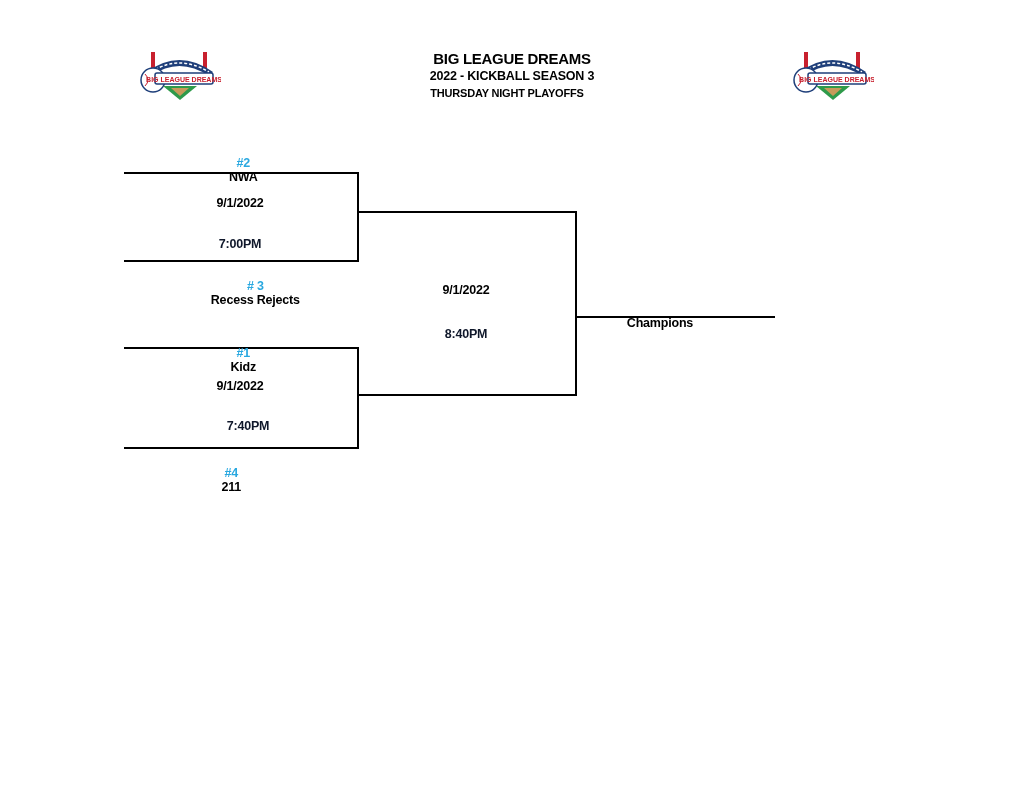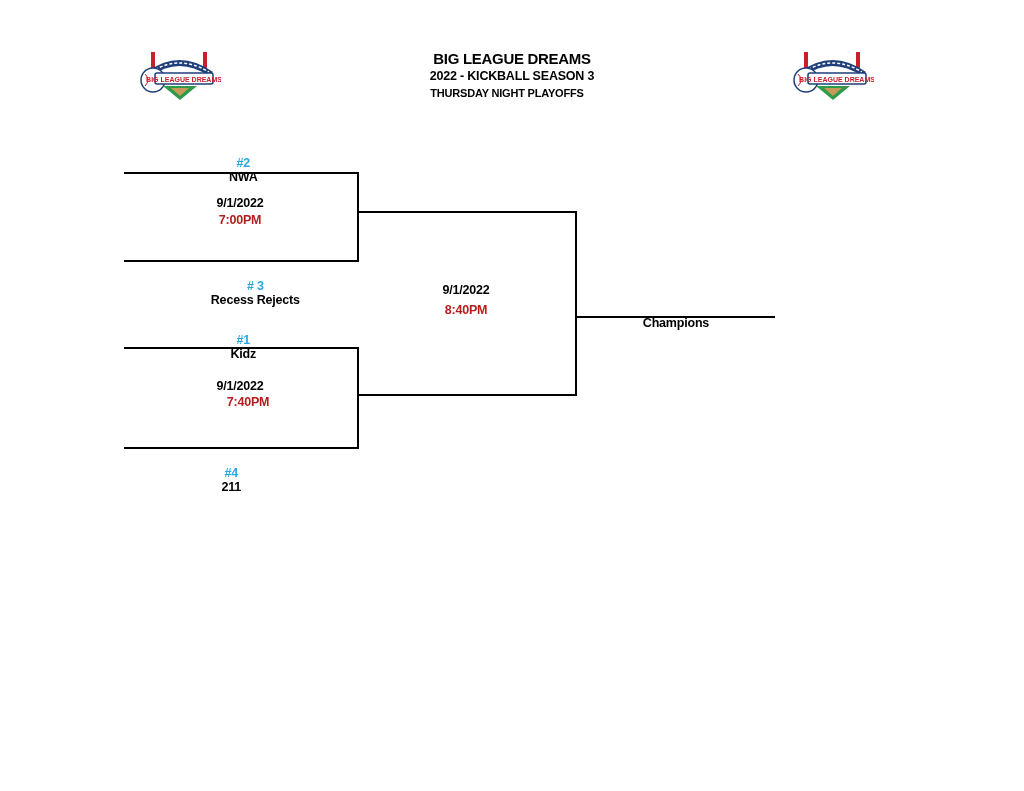--- a/index.html
+++ b/index.html
@@ -8,21 +8,21 @@
   .abs { position: absolute; }
   .title { left: 0; width: 1024px; text-align: center; }
   .t1 { top: 50px; font-size: 15px; letter-spacing: -0.3px; }
   .t2 { top: 69px; font-size: 12.5px; letter-spacing: -0.2px; }
   .t3 { top: 87px; font-size: 11px; letter-spacing: -0.2px; left: -5px; }
   .logo { width: 84px; height: 58px; }
   .hline { position: absolute; height: 2px; background: #000; }
   .vline { position: absolute; width: 2px; background: #000; }
   .lbl { position: absolute; font-size: 12.5px; text-align: center; white-space: pre; letter-spacing: -0.2px; }
   .seed { color: #29a8e0; }
-  .time { color: #b91c1c; }
+  .time { color: #0f172a; margin-top: 24px; }
 </style>
 </head>
 <body>
 
 <div class="abs title t1">BIG LEAGUE DREAMS</div>
 <div class="abs title t2">2022 - KICKBALL SEASON 3</div>
 <div class="abs title t3">THURSDAY  NIGHT PLAYOFFS</div>
 
 <svg class="abs logo" style="left:137px; top:46px;" viewBox="0 0 84 58">
   <g>
@@ -70,27 +70,27 @@
   <span class="seed">#2</span>
   <span>NWA</span>
 </div>
 <div class="lbl" style="left:140px; width:200px; top:196px;">9/1/2022</div>
 <div class="lbl time" style="left:140px; width:200px; top:213px;">7:00PM</div>
 <div class="lbl" style="left:152px; width:200px; top:265px;">
   <span class="seed"># 3</span>
   <span>Recess Rejects</span>
 </div>
 
-<div class="lbl" style="left:140px; width:200px; top:319px;">
+<div class="lbl" style="left:140px; width:200px; top:332px;">
   <span class="seed">#1</span>
   <span>Kidz</span>
 </div>
 <div class="lbl" style="left:140px; width:200px; top:379px;">9/1/2022</div>
 <div class="lbl time" style="left:148px; width:200px; top:395px;">7:40PM</div>
 <div class="lbl" style="left:128px; width:200px; top:452px;">
   <span class="seed">#4</span>
   <span>211</span>
 </div>
 
 <div class="lbl" style="left:366px; width:200px; top:283px;">9/1/2022</div>
 <div class="lbl time" style="left:366px; width:200px; top:303px;">8:40PM</div>
 
-<div class="lbl" style="left:576px; width:200px; top:316px;">Champions</div>
+<div class="lbl" style="left:560px; width:200px; top:316px;">Champions</div>
 
 </body></html>

